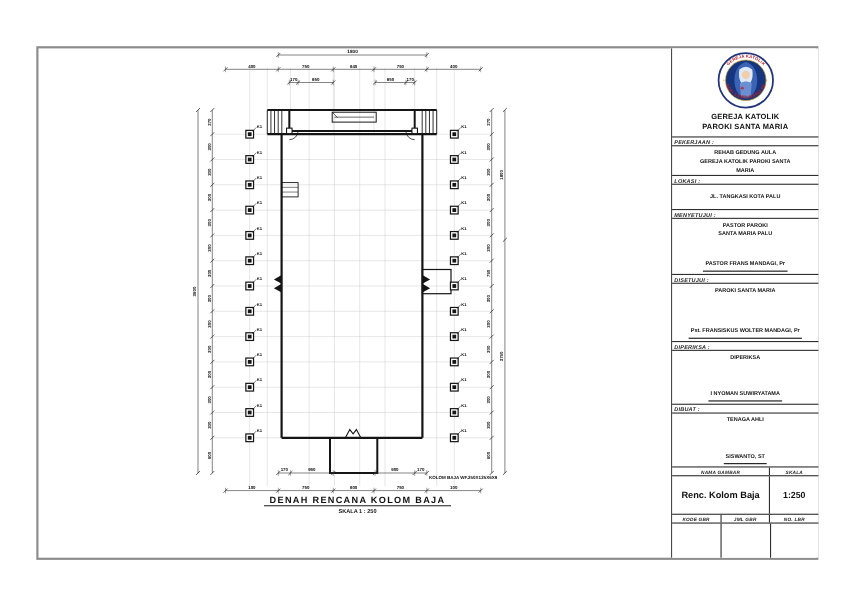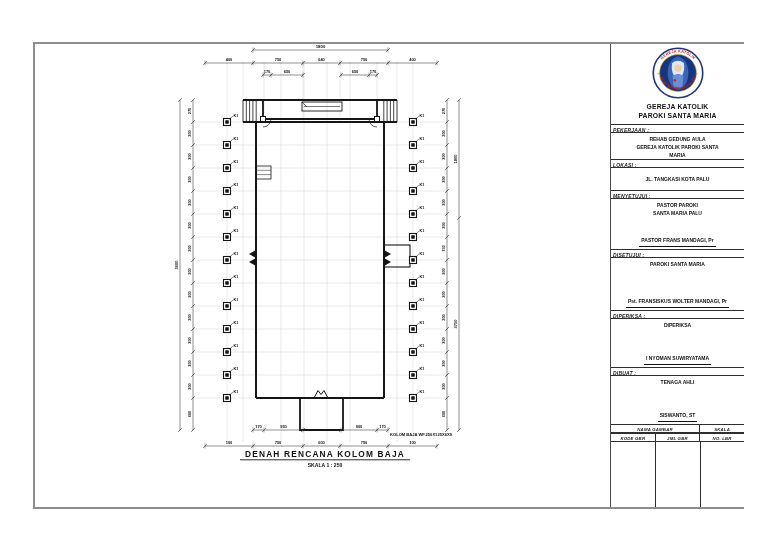--- a/index.html
+++ b/index.html
@@ -434,20 +434,24 @@
     <div class="tb-bar">DIBUAT :</div>
     <div class="tb-val" style="height:48px">
       <div>TENAGA AHLI</div>
       <div class="sig">SISWANTO, ST</div>
     </div>
 
     <div class="tb-bar split2">
       <div class="hdr">NAMA GAMBAR</div>
       <div class="hdr">SKALA</div>
     </div>
+    <div class="tb-namerow">
+      <div class="nm">Renc. Kolom Baja</div>
+      <div class="sc">1:250</div>
+    </div>
     <div class="tb-bar split3">
       <div class="hdr">KODE GBR</div>
       <div class="hdr">JML GBR</div>
       <div class="hdr">NO. LBR</div>
     </div>
     <div class="tb-empty">
       <div></div>
       <div></div>
       <div></div>
     </div>

